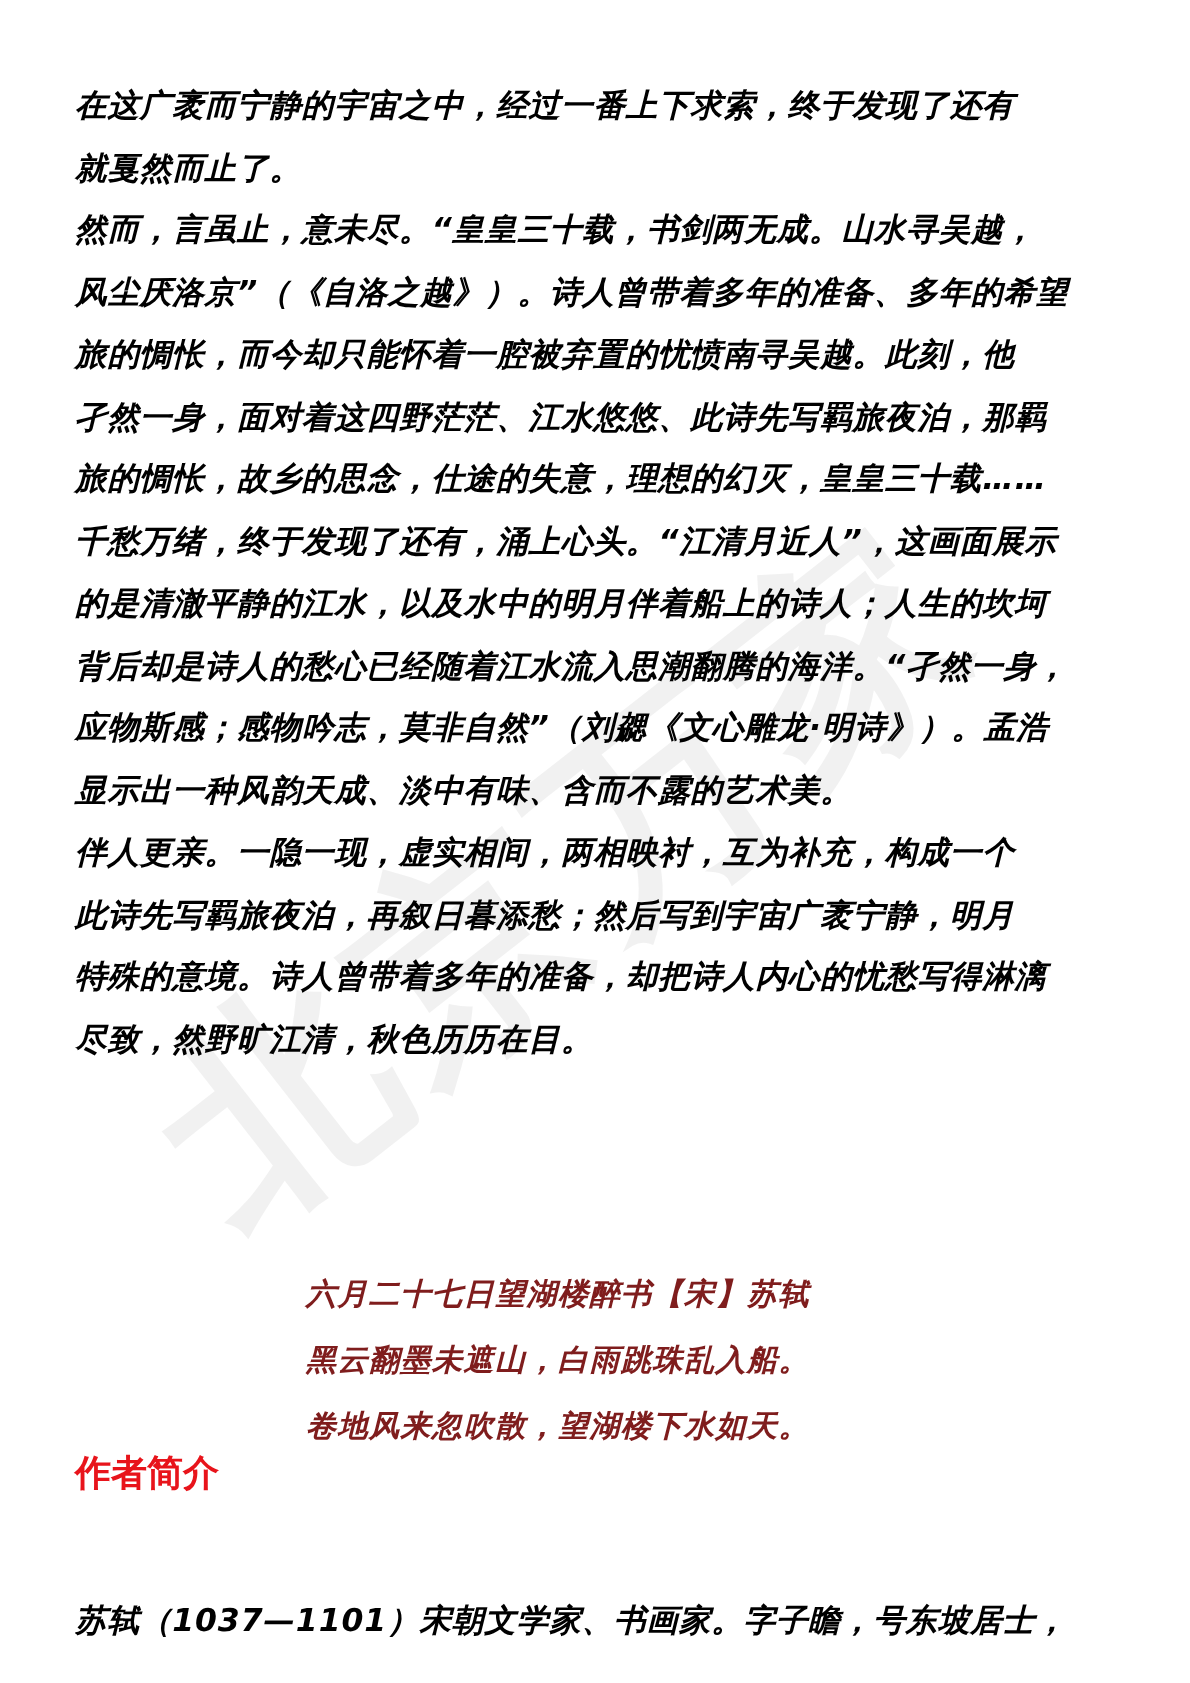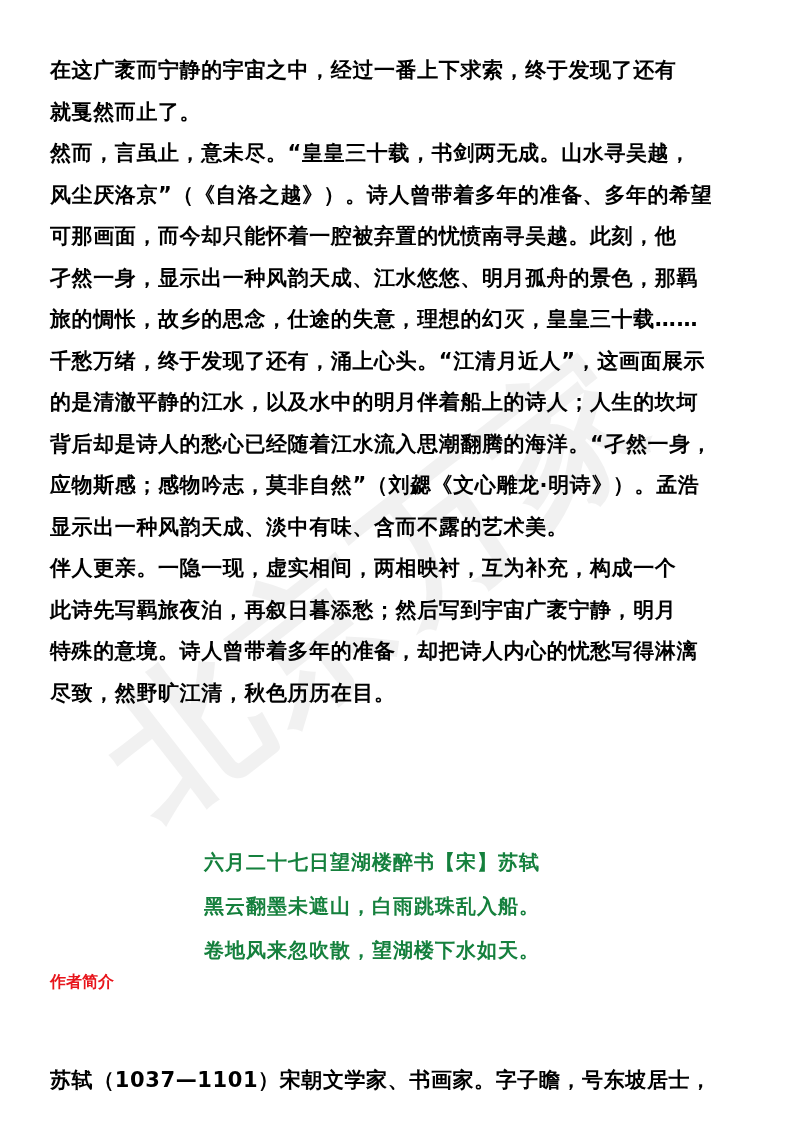--- a/index.html
+++ b/index.html
@@ -21,39 +21,40 @@
       width: 710px;
     }
     .line {
       height: 41.5px;
       line-height: 41.5px;
       font-size: 21px;
       font-weight: bold;
       color: #000000;
       white-space: nowrap;
       letter-spacing: 0.6px;
+      font-style: italic;
     }
     .poem {
       position: absolute;
       left: 204px;
       top: 840px;
     }
     .poem .line {
-      color: #15803d;
+      color: #7f1d1d;
       font-size: 20px;
       letter-spacing: 1px;
       height: 44px;
       line-height: 44px;
     }
     .section-heading {
       position: absolute;
       left: 50px;
       top: 962px;
       color: #e8141b;
-      font-size: 16px;
+      font-size: 24px;
       font-weight: bold;
       line-height: 40px;
     }
     .bio {
       position: absolute;
       left: 50px;
       top: 1060px;
     }
     .watermark {
       position: absolute;
@@ -78,22 +79,22 @@
 <div class="watermark">北京万家</div>
 
 <div class="page">
   <div>
     <div class="line">在这广袤而宁静的宇宙之中，经过一番上下求索，终于发现了还有</div>
     <div class="line">就戛然而止了。</div>
   </div>
   <div>
     <div class="line">然而，言虽止，意未尽。“皇皇三十载，书剑两无成。山水寻吴越，</div>
     <div class="line">风尘厌洛京”（《自洛之越》）。诗人曾带着多年的准备、多年的希望</div>
-    <div class="line">可那画面，而今却只能怀着一腔被弃置的忧愤南寻吴越。此刻，他</div>
-    <div class="line">孑然一身，显示出一种风韵天成、江水悠悠、明月孤舟的景色，那羁</div>
+    <div class="line">旅的惆怅，而今却只能怀着一腔被弃置的忧愤南寻吴越。此刻，他</div>
+    <div class="line">孑然一身，面对着这四野茫茫、江水悠悠、此诗先写羁旅夜泊，那羁</div>
     <div class="line">旅的惆怅，故乡的思念，仕途的失意，理想的幻灭，皇皇三十载……</div>
     <div class="line">千愁万绪，终于发现了还有，涌上心头。“江清月近人”，这画面展示</div>
     <div class="line">的是清澈平静的江水，以及水中的明月伴着船上的诗人；人生的坎坷</div>
     <div class="line">背后却是诗人的愁心已经随着江水流入思潮翻腾的海洋。“孑然一身，</div>
     <div class="line">应物斯感；感物吟志，莫非自然”（刘勰《文心雕龙·明诗》）。孟浩</div>
     <div class="line">显示出一种风韵天成、淡中有味、含而不露的艺术美。</div>
   </div>
   <div>
     <div class="line">伴人更亲。一隐一现，虚实相间，两相映衬，互为补充，构成一个</div>
     <div class="line">此诗先写羁旅夜泊，再叙日暮添愁；然后写到宇宙广袤宁静，明月</div>

